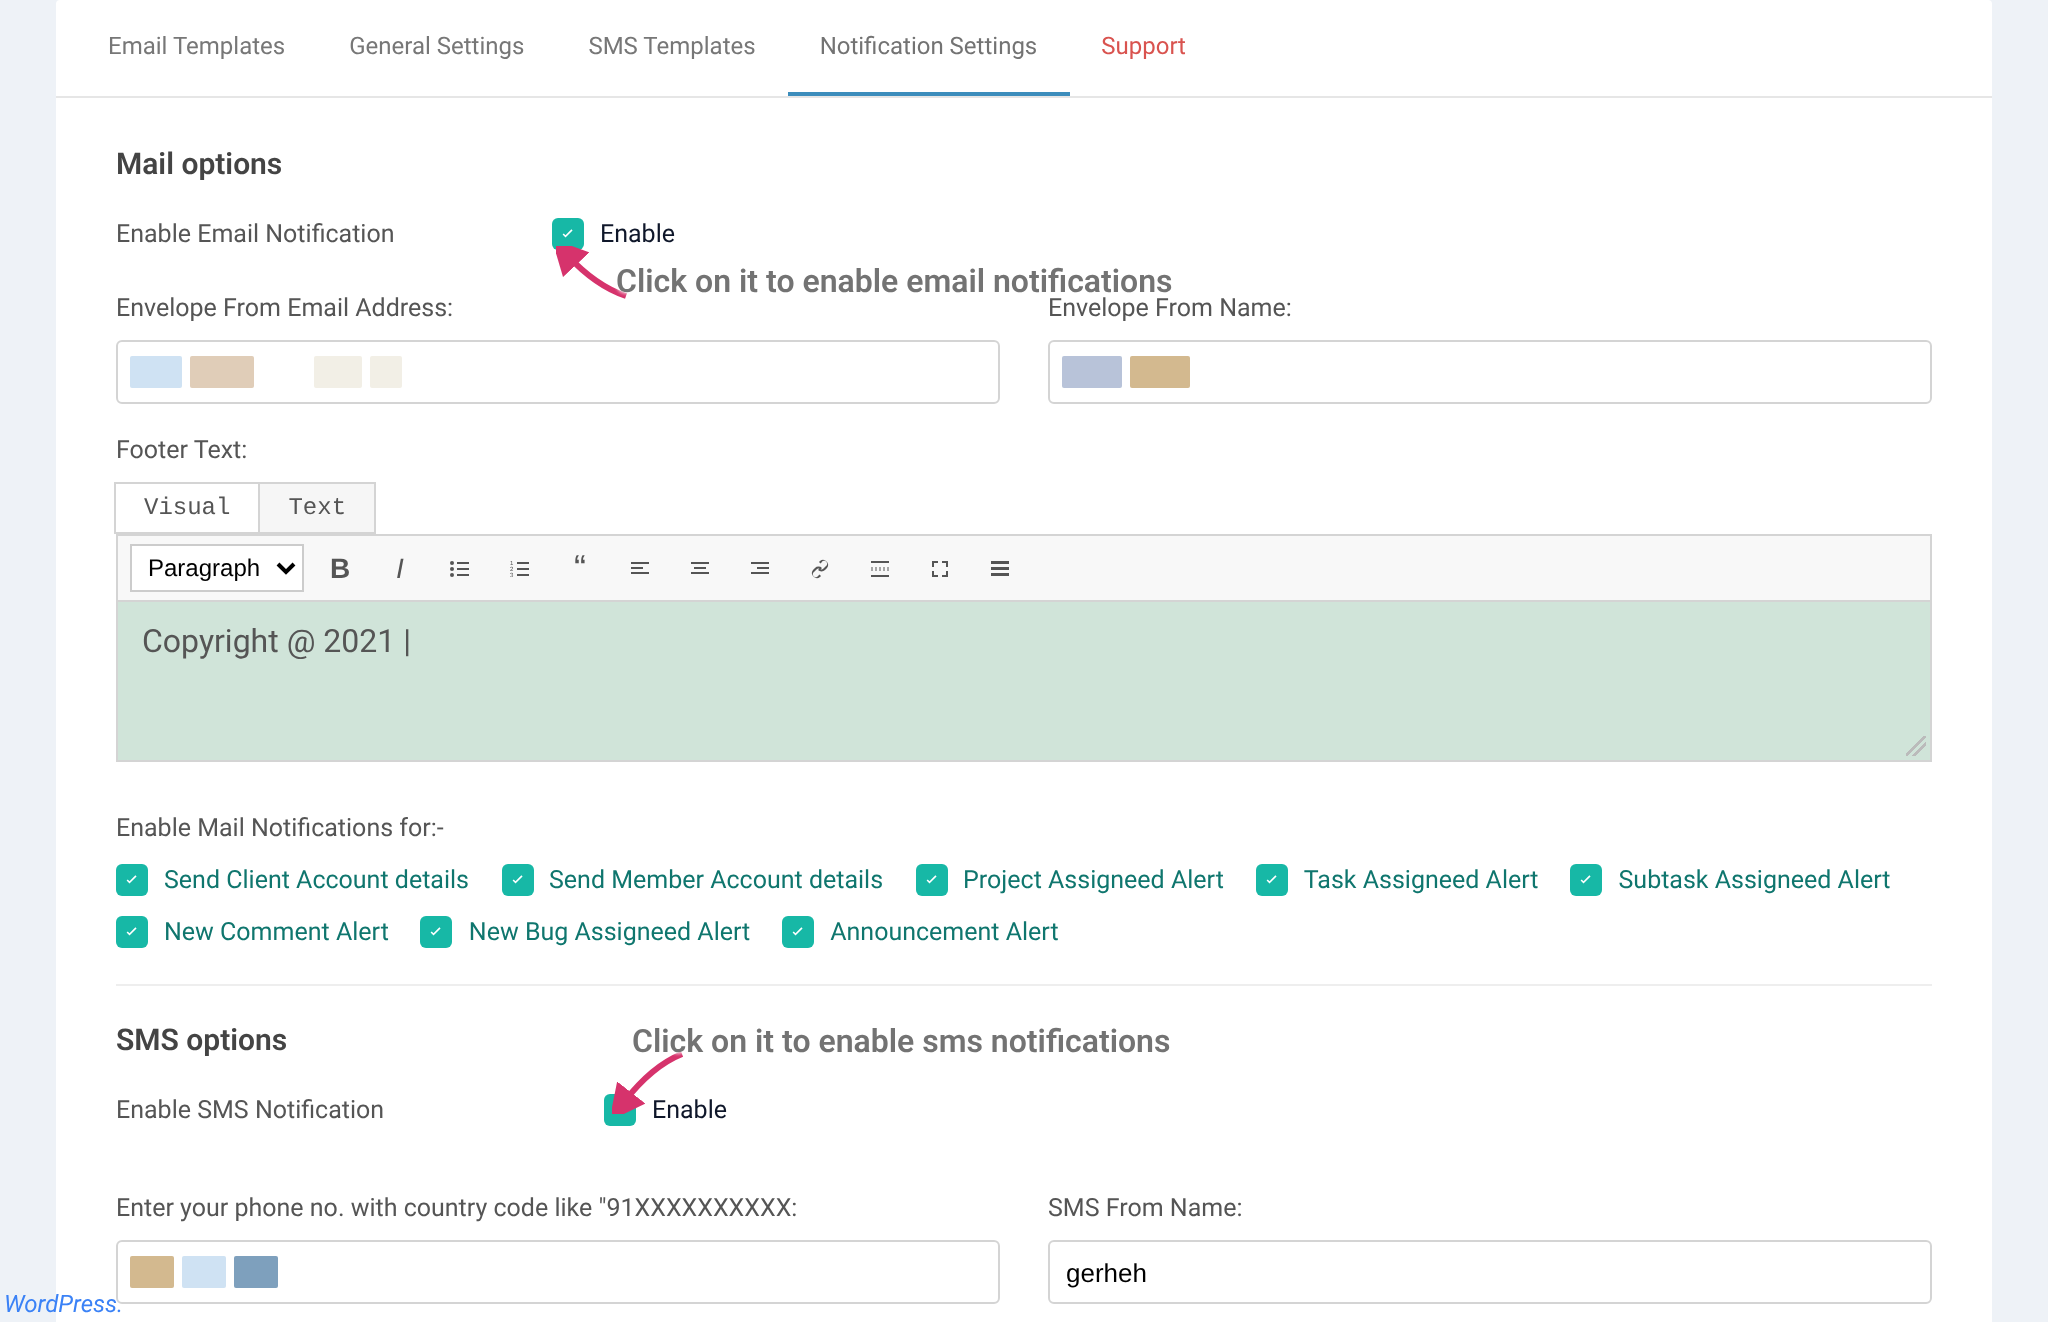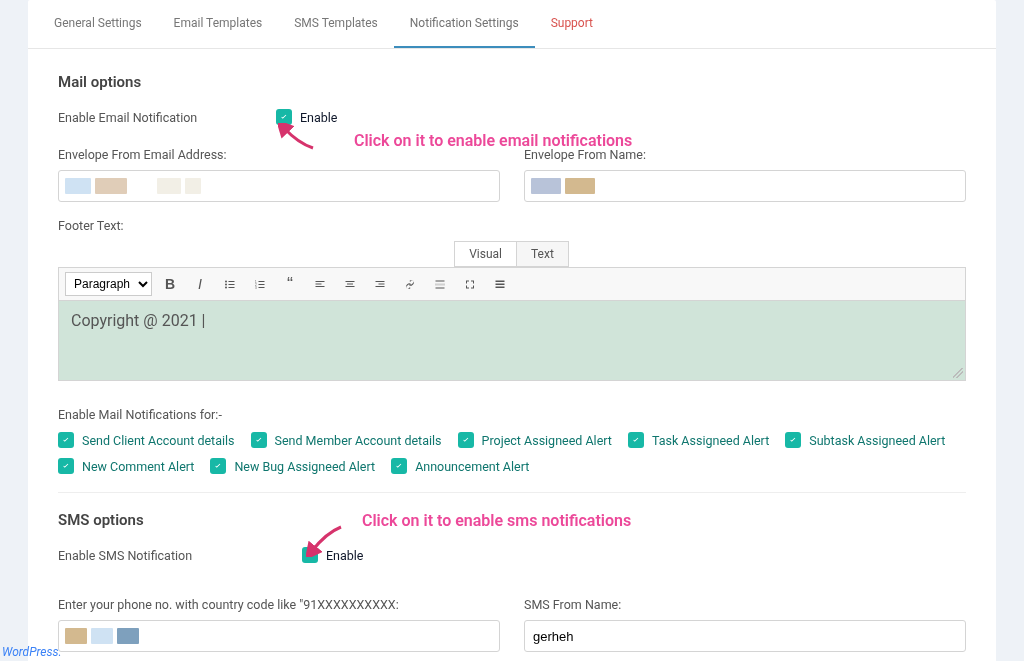--- a/index.html
+++ b/index.html
@@ -65,27 +65,26 @@
     font-size: 11px;
     margin-right: 8px;
     cursor: pointer;
     position: relative;
   }
   .checkbox svg { width: 10px; height: 10px; }
   .check-label { font-size: 12.5px; color:#0f172a; }
 
   .annotation {
     position: absolute;
-    color: #ec4899;
+    color: #737373;
     font-weight: 600;
     font-size: 16px;
     text-shadow: 0 0 2px #fff, 0 0 2px #fff;
     white-space: nowrap;
     pointer-events: none;
-    margin-left: 46px;
   }
   .arrow-svg {
     position: absolute;
     pointer-events: none;
   }
 
   .two-col {
     display: flex;
     gap: 24px;
     margin-bottom: 16px;
@@ -113,22 +112,23 @@
     padding:6px 6px;
     height:32px;
     border:1px solid #d4d4d4;
     border-radius:3px;
   }
   .pb { height:16px; border-radius:1px;}
 
   .editor-wrap { margin-top: 4px; }
   .editor-tabs {
     display:flex;
-    justify-content:center;
+    justify-content:flex-start;
     gap:0;
+    font-family:Liberation Mono, monospace;
   }
   .editor-tab {
     border:1px solid #d4d4d4;
     background:#f6f6f6;
     color:#555;
     font-size:12px;
     padding:5px 14px;
     cursor:pointer;
     margin-left:-1px;
   }
@@ -205,22 +205,22 @@
     font-style:italic;
   }
 </style>
 </head>
 <body>
 
 <div class="page-wrap">
   <div class="card">
 
     <div class="tabs">
+      <div class="tab">Email Templates</div>
       <div class="tab">General Settings</div>
-      <div class="tab">Email Templates</div>
       <div class="tab">SMS Templates</div>
       <div class="tab active">Notification Settings</div>
       <div class="tab support">Support</div>
     </div>
 
     <div class="content">
 
       <h3 class="section-title">Mail options</h3>
 
       <div class="row-line" style="position:relative;">

